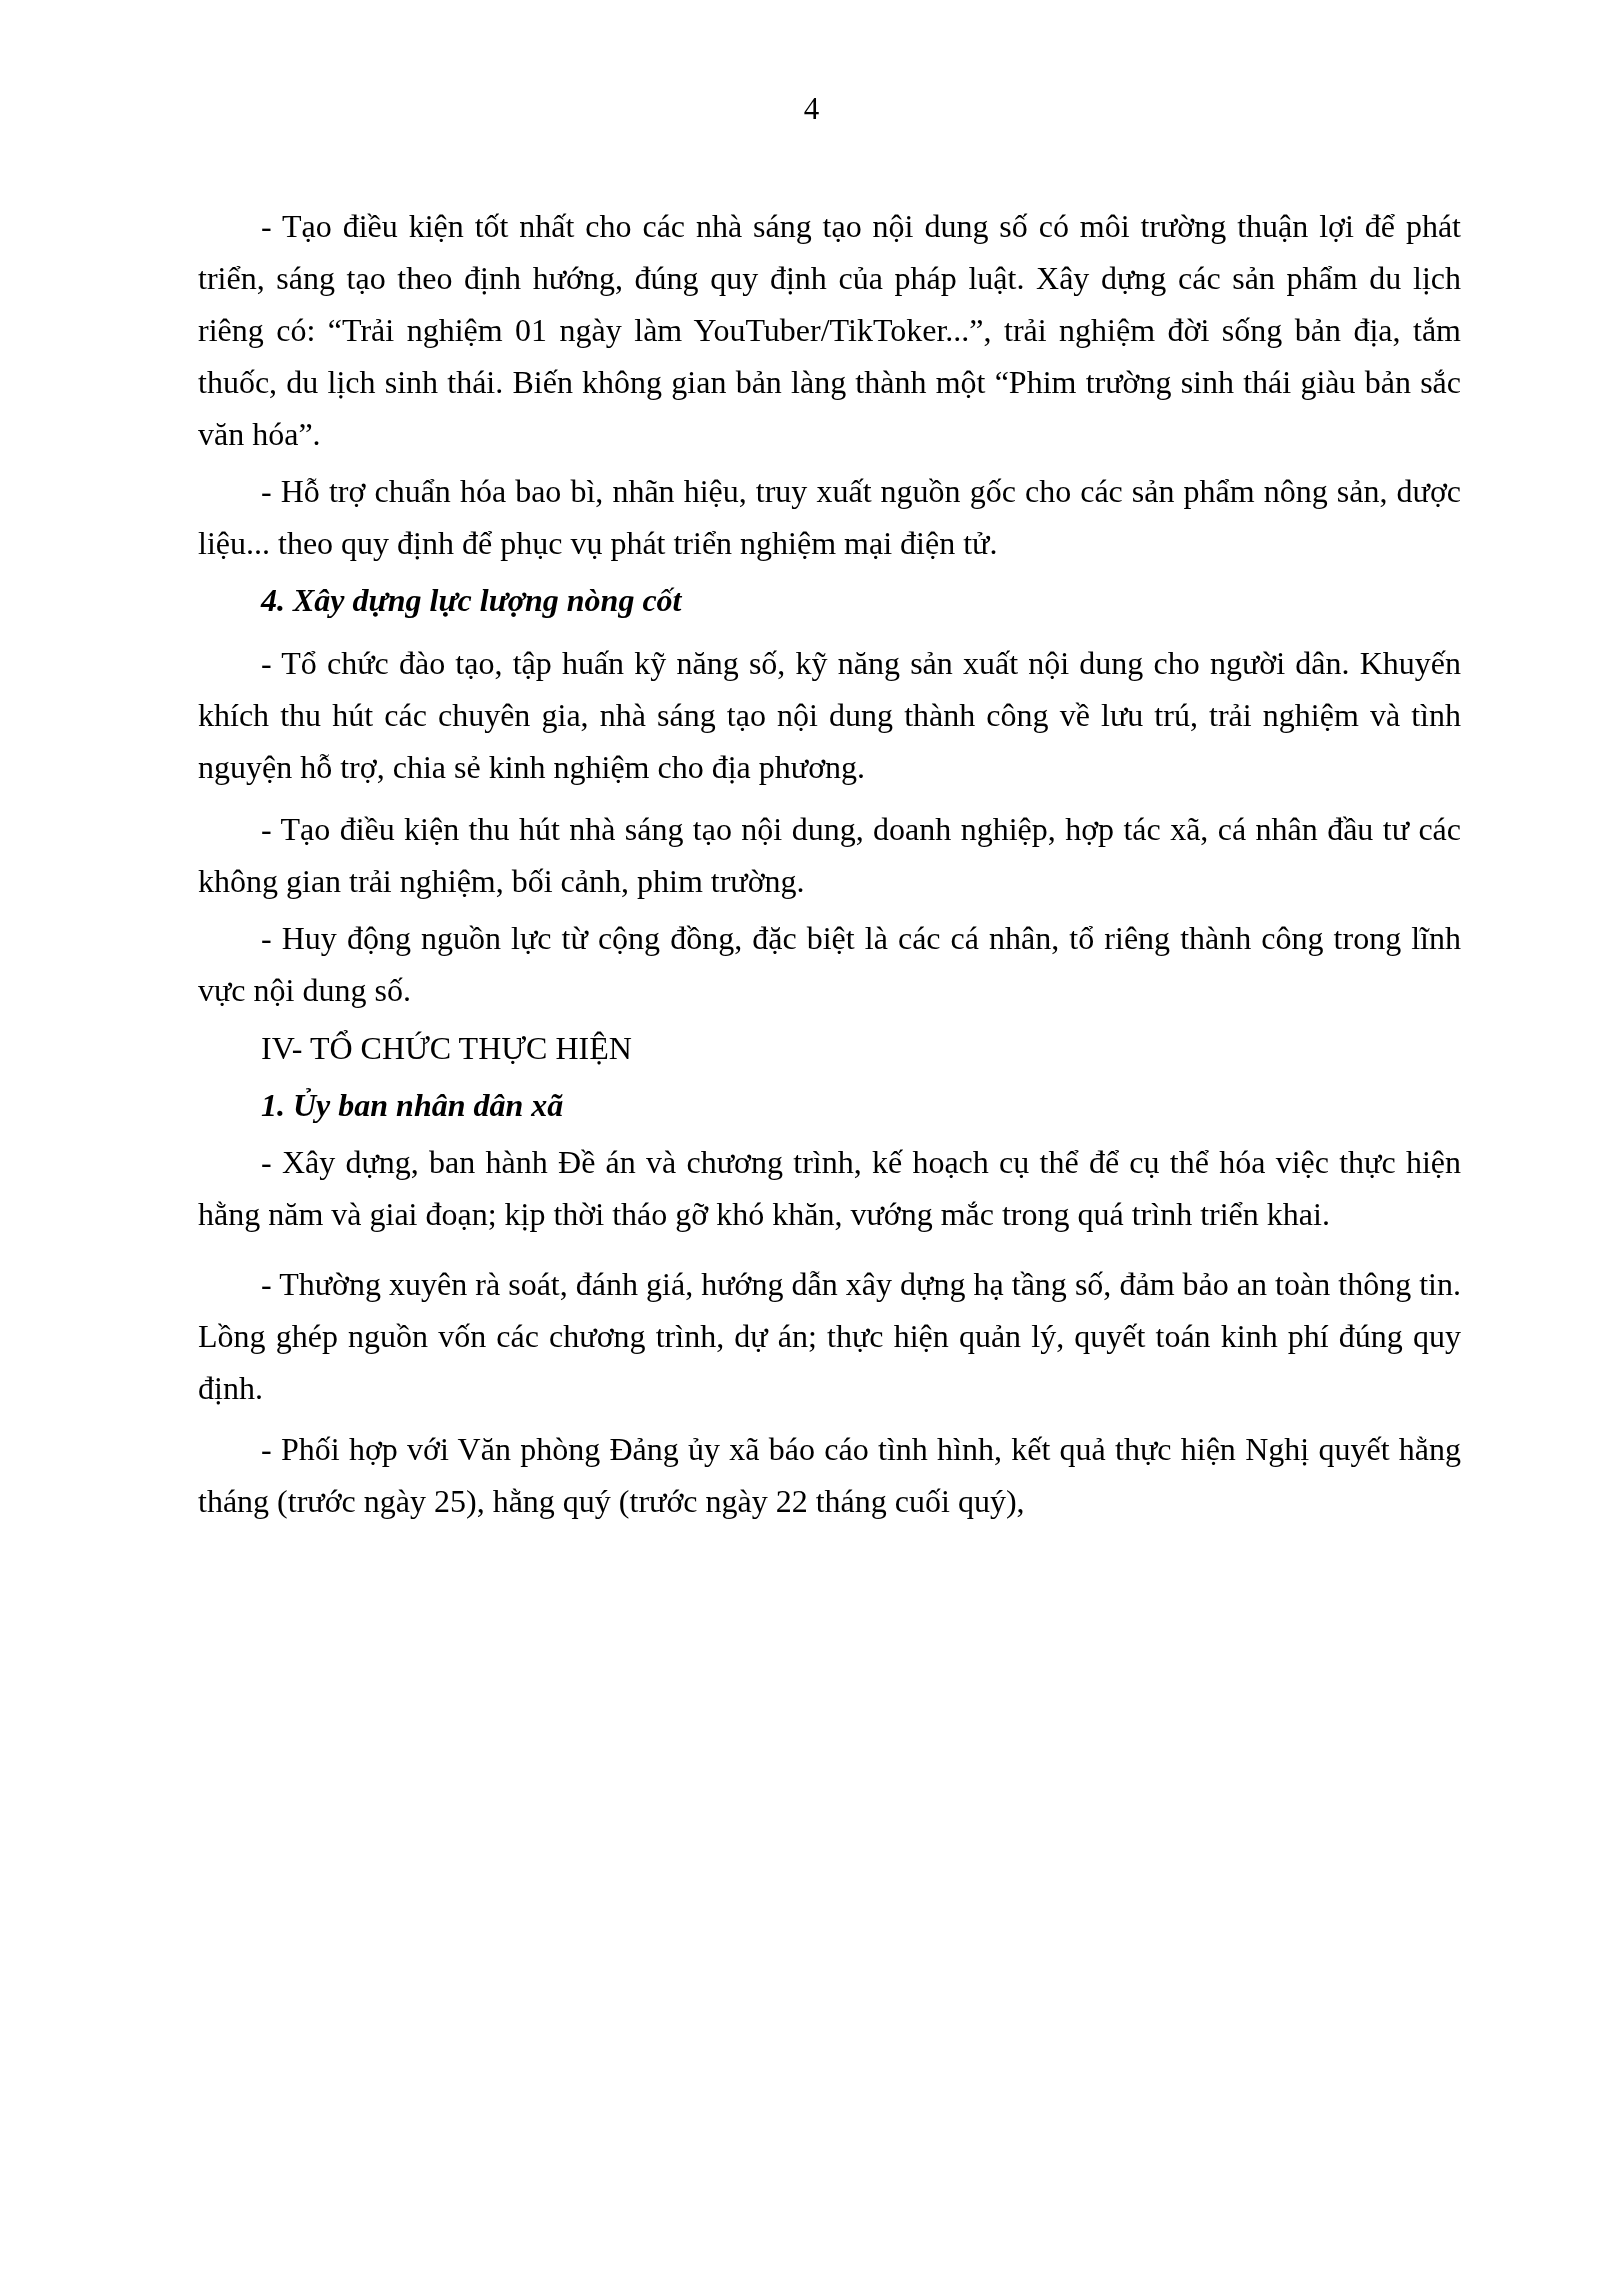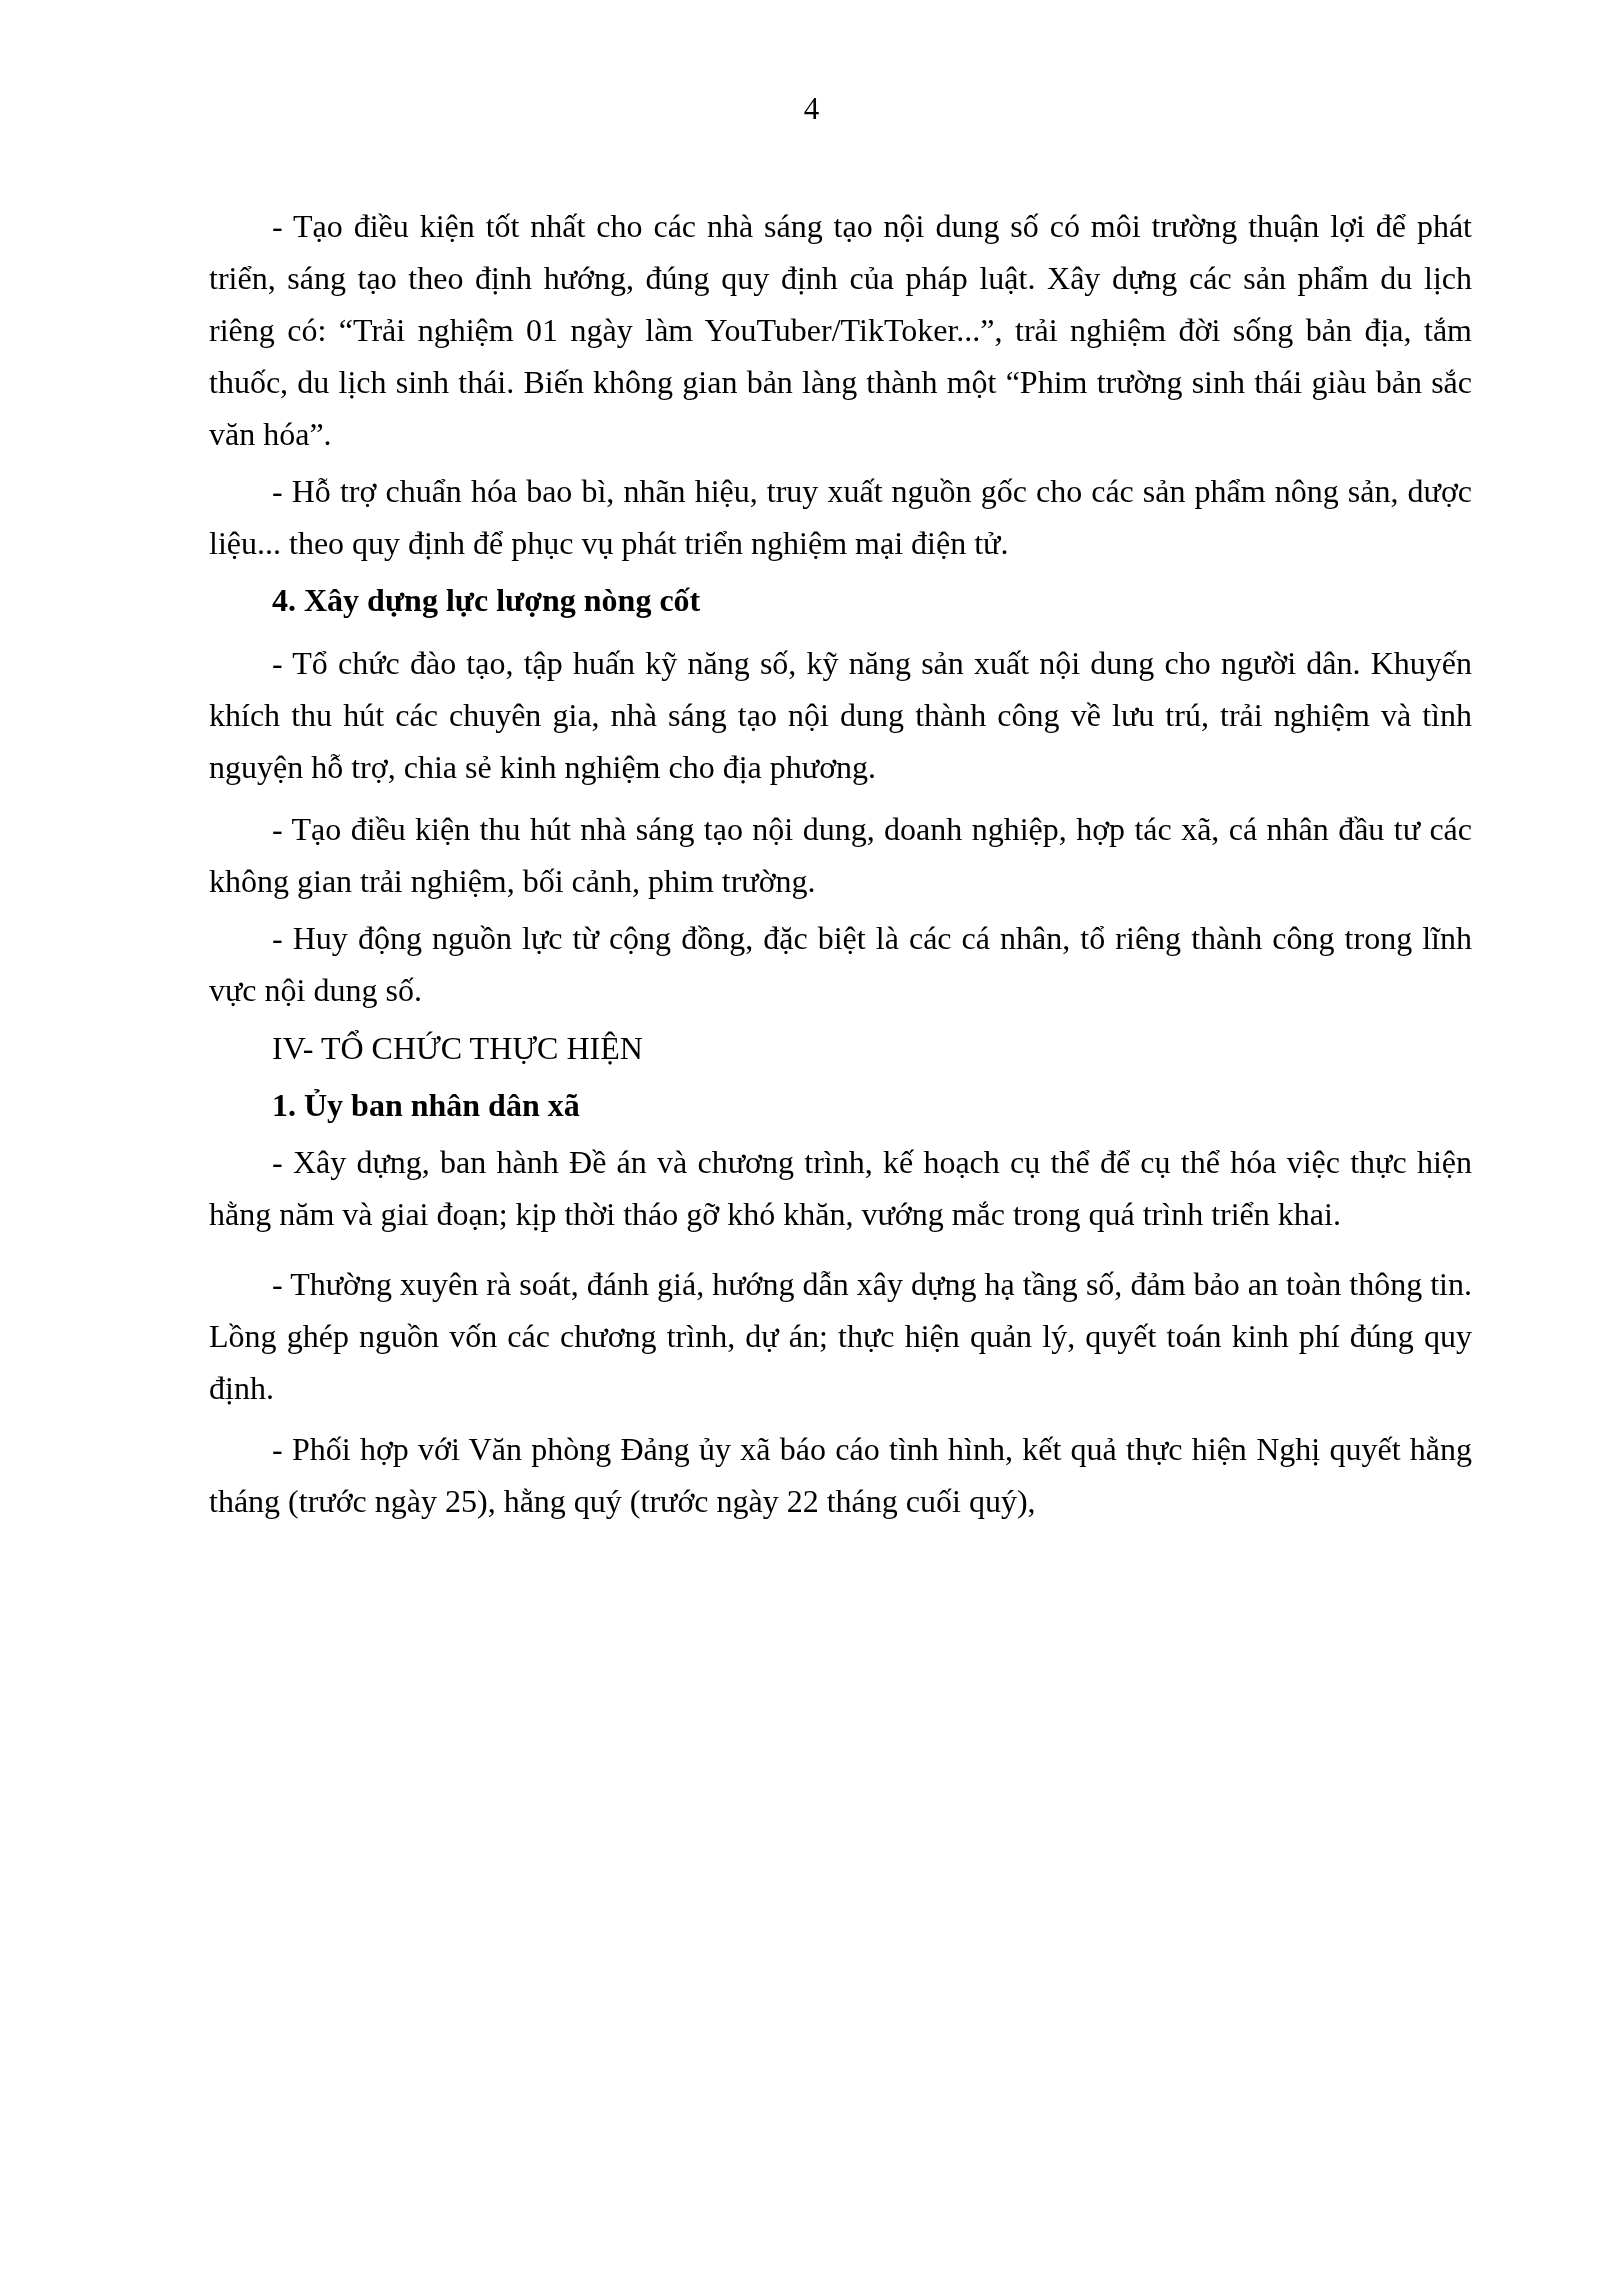--- a/index.html
+++ b/index.html
@@ -28,21 +28,21 @@
     left: 0;
     width: 1623px;
     text-align: center;
     font-size: 31px;
     line-height: 1;
     font-family: "Liberation Serif", "DejaVu Serif", serif;
   }
   .content {
     position: absolute;
     top: 200px;
-    left: 209px;
+    left: 198px;
     width: 1263px;
   }
   p.body-text {
     margin: 0 0 0 0;
     padding: 0;
     font-size: 32px;
     line-height: 52px;
     text-align: justify;
     text-justify: inter-word;
     text-indent: 63px;
@@ -50,20 +50,21 @@
     word-spacing: 0px;
   }
   p.heading {
     margin: 0;
     padding: 0;
     font-size: 32px;
     line-height: 52px;
     text-align: left;
     text-indent: 63px;
     font-weight: bold;
+    font-style: italic;
   }
   p.heading-upper {
     margin: 0;
     padding: 0;
     font-size: 32px;
     line-height: 52px;
     text-align: left;
     text-indent: 63px;
     font-weight: normal;
   }

